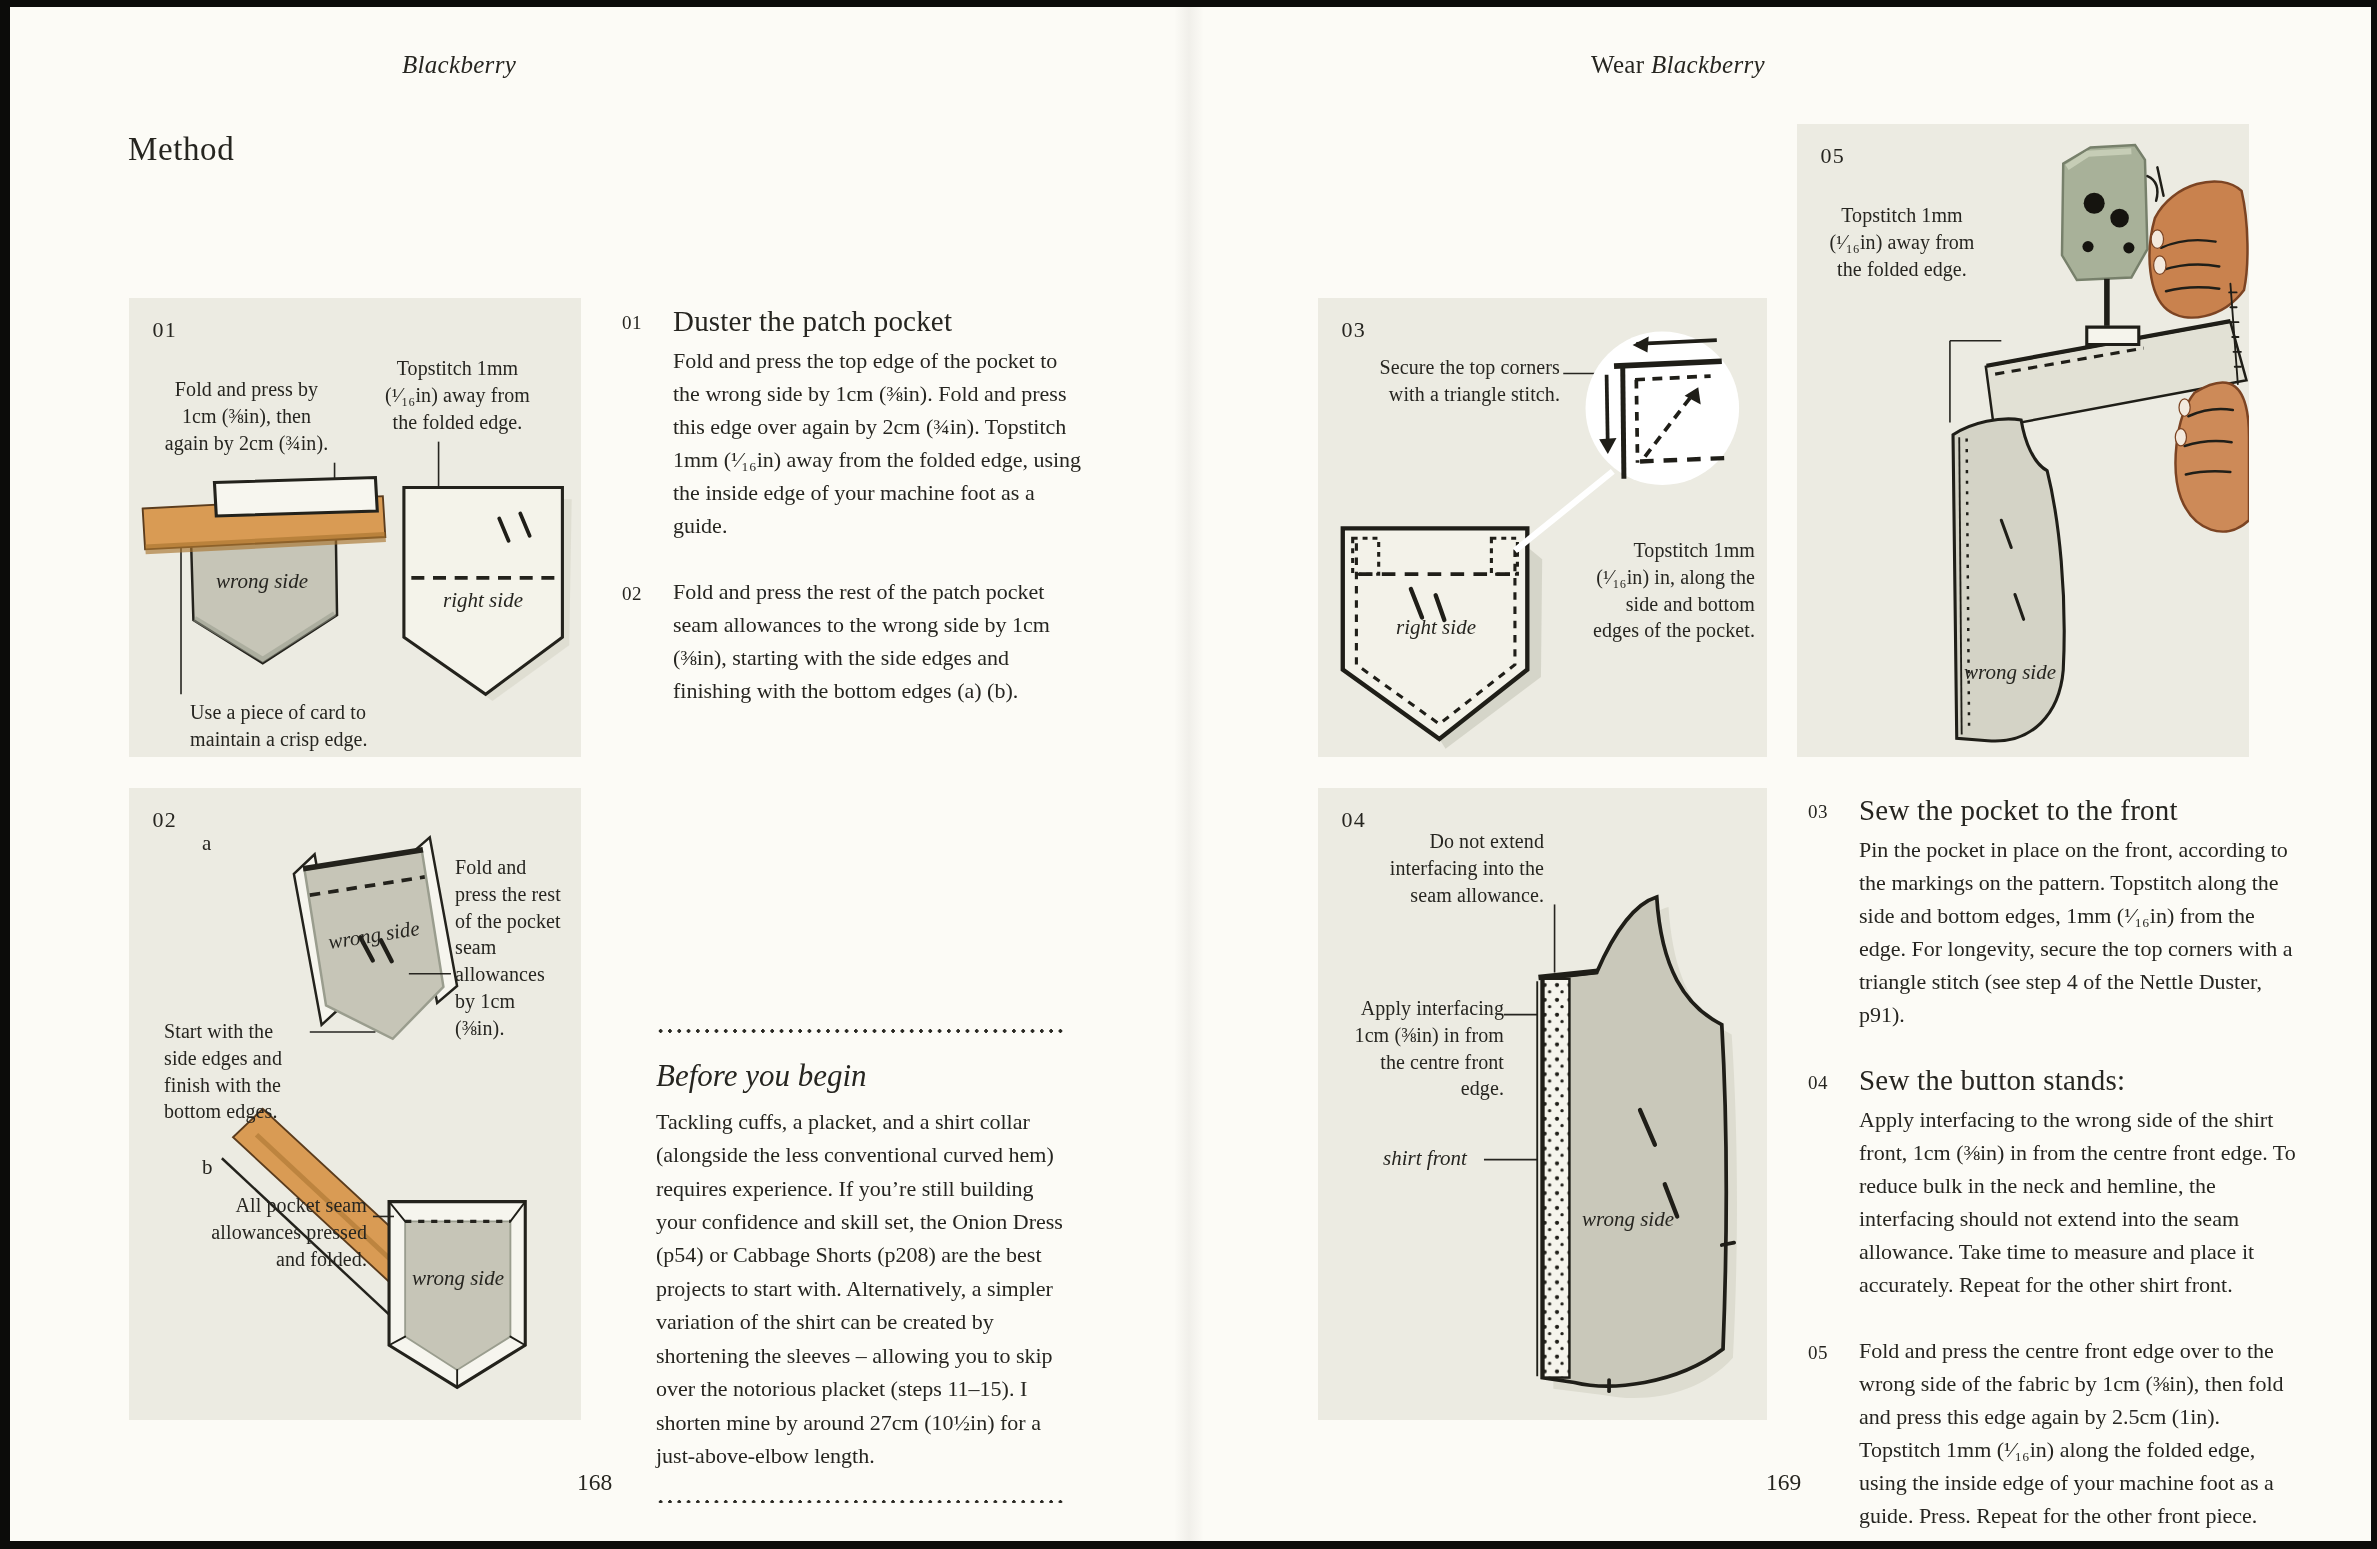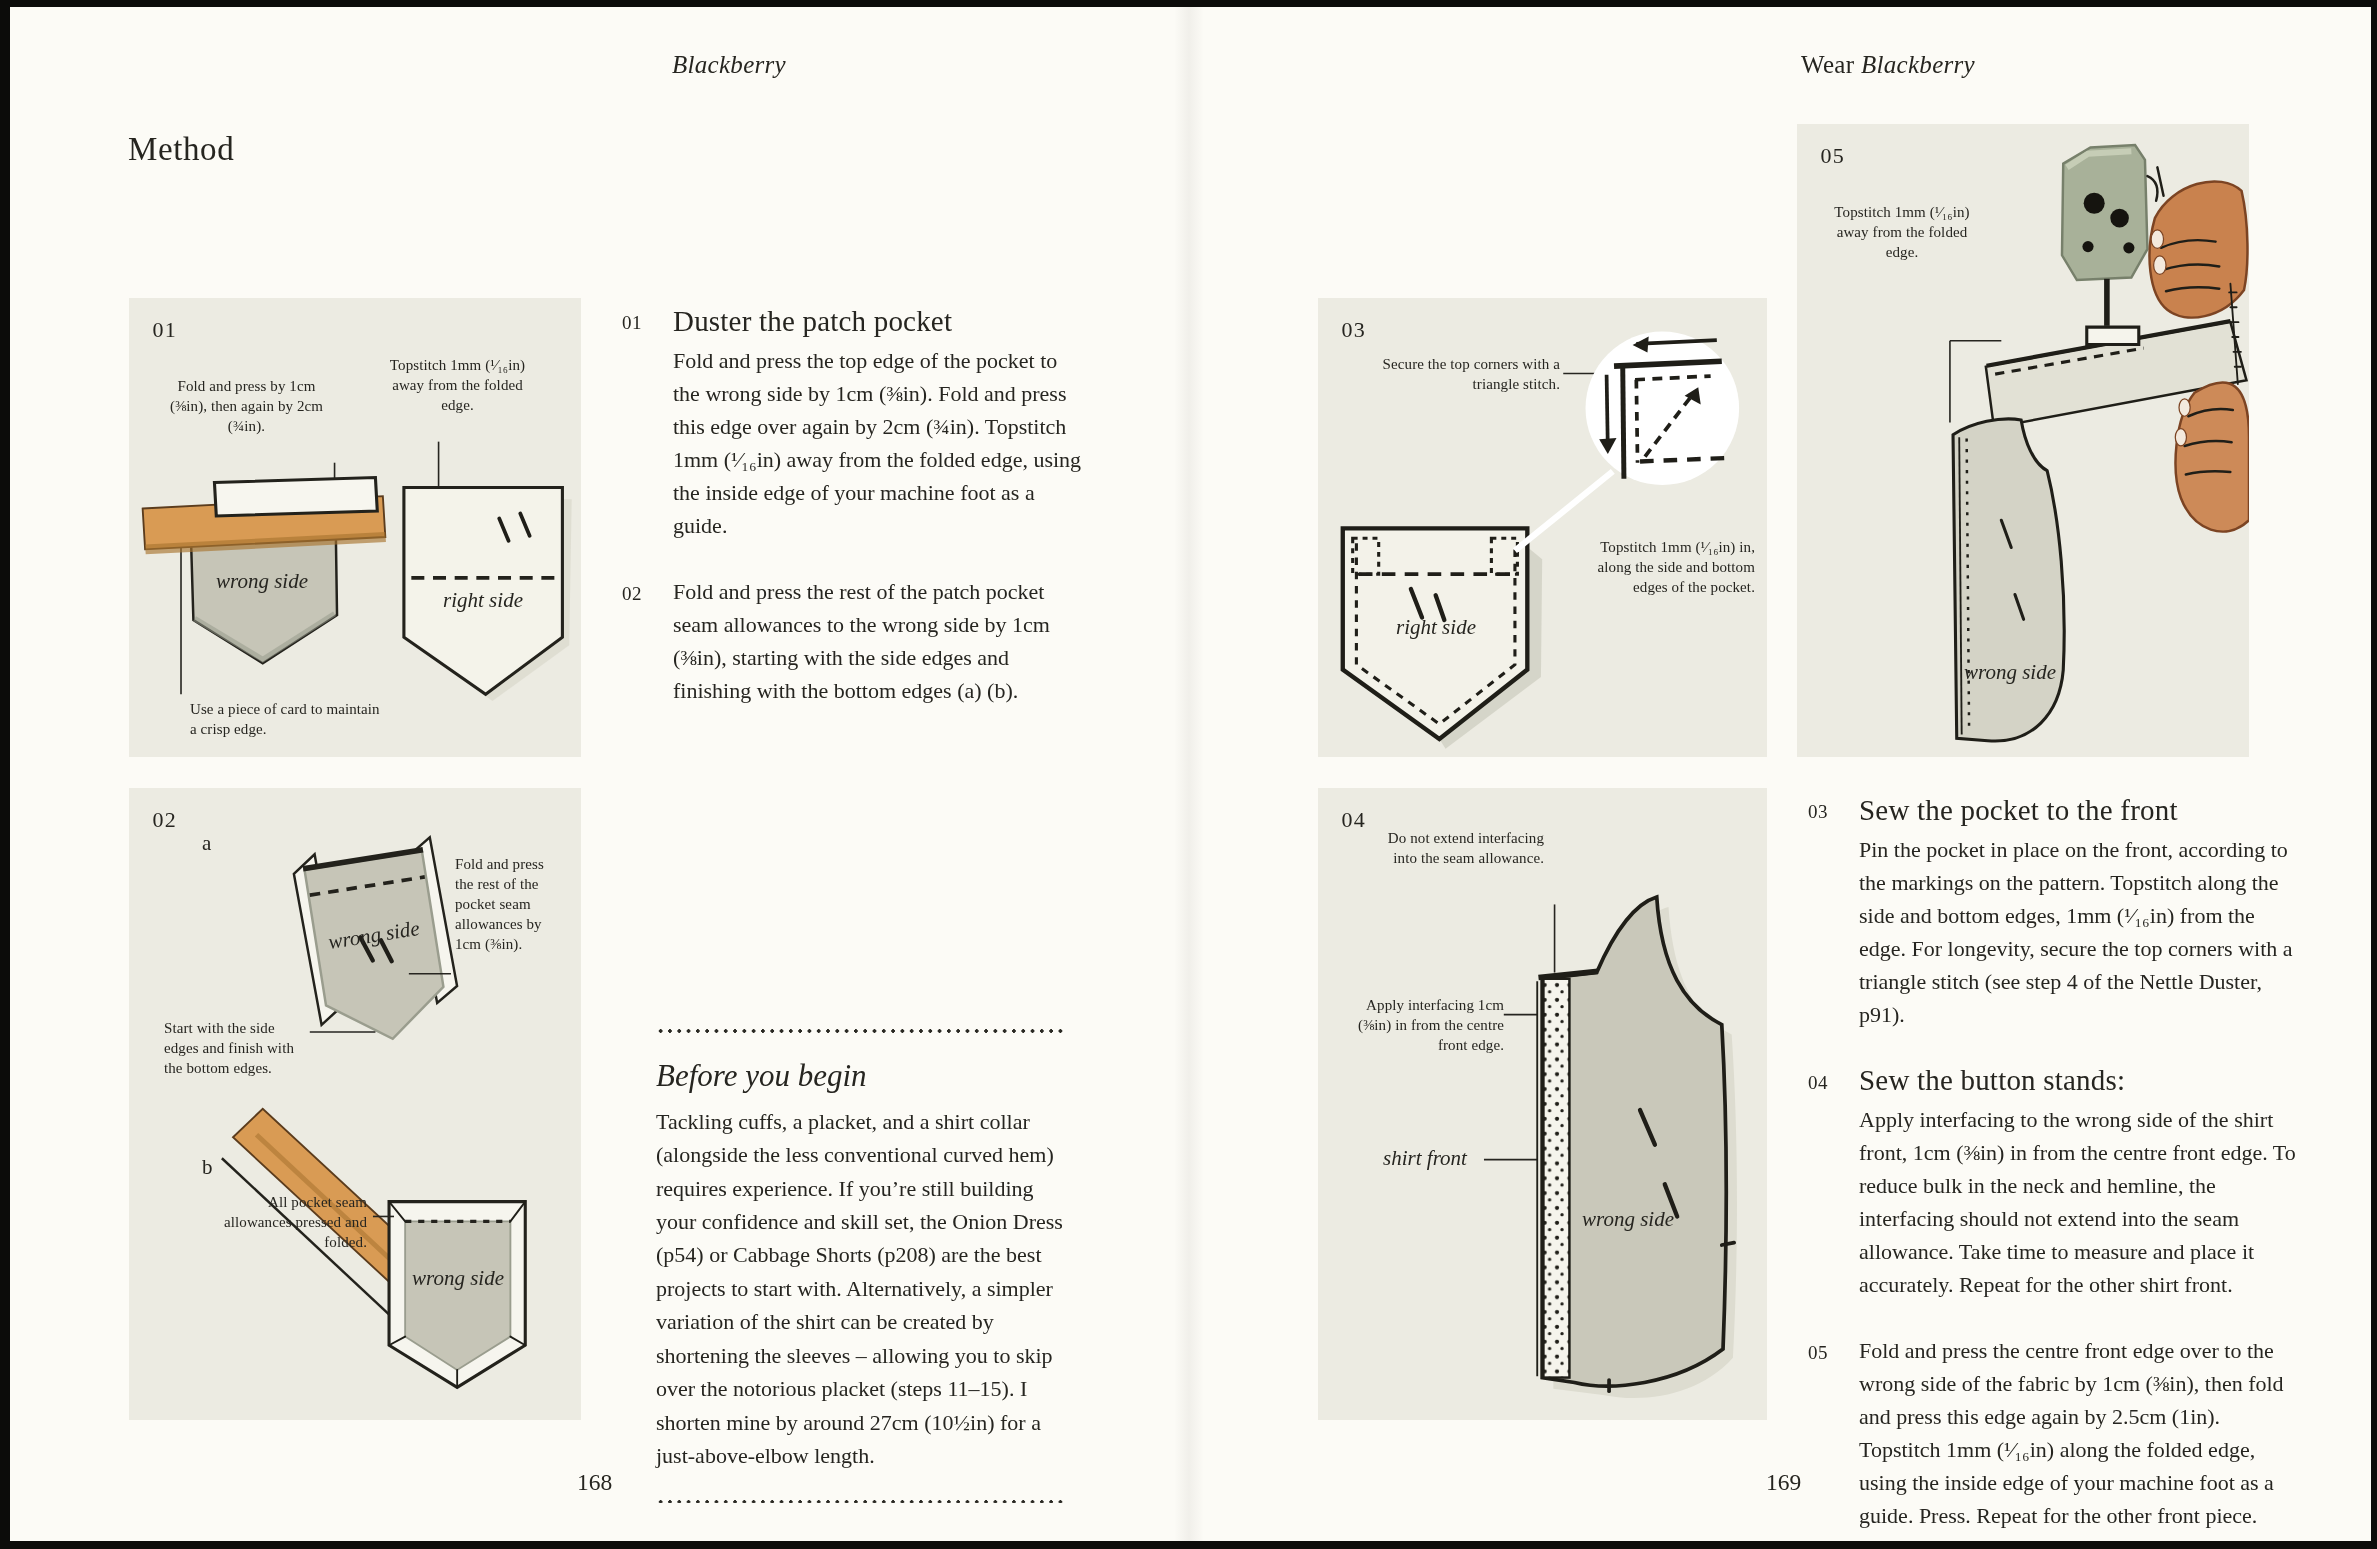--- a/index.html
+++ b/index.html
@@ -2,30 +2,30 @@
 <html style="font-size:10px"><head>
 <meta charset="utf-8">
 <style>
   html,body{margin:0;padding:0;background:#0c0c0a;}
   .spread{position:relative;width:2377px;height:1550px;background:#0c0c0a;overflow:hidden;
           font-family:"Liberation Serif",serif;color:#262520;}
   .paper{position:absolute;left:10px;top:7.4px;right:6.2px;bottom:8.7px;background:#fcfbf6;}
   .gutter{position:absolute;left:1174px;top:7.4px;bottom:8.7px;width:30px;
           background:linear-gradient(90deg,rgba(0,0,0,0) 0%,rgba(60,55,45,.06) 50%,rgba(0,0,0,0) 100%);}
 
-  .running-head{position:absolute;top:51px;width:384px;text-align:right;font-size:25px;letter-spacing:0.3px;}
+  .running-head{position:absolute;top:51px;width:384px;text-align:left;font-size:25px;letter-spacing:0.3px;}
   .it{font-style:italic;}
   .page-title{position:absolute;left:112px;top:115px;font-size:33px;font-weight:400;margin:16px;letter-spacing:0.6px;}
 
   .panel{position:absolute;background:#ecebe2;}
   .panel svg{position:absolute;inset:0;}
   .panel-num{position:absolute;left:23.5px;top:18.6px;font-size:22px;letter-spacing:1.2px;}
   .fig-letter{position:absolute;font-size:21px;}
 
-  .lbl{position:absolute;font-size:15px;line-height:1.34;letter-spacing:0.1px;}
+  .lbl{position:absolute;font-size:20px;line-height:1.34;letter-spacing:0.1px;}
   .lbl.c{text-align:center;} .lbl.r{text-align:right;}
   .fab{position:absolute;font-size:21px;font-style:italic;text-align:center;}
 
   .steps{position:absolute;}
   .step{display:grid;grid-template-columns:51px 1fr;margin-bottom:33px;}
   .step-num{font-size:19px;letter-spacing:0.6px;padding-top:7.4px;}
   .step-heading{font-size:29px;font-weight:400;margin:0 0 6.2px 0;letter-spacing:0.2px;}
   .step-body{font-size:22px;line-height:1.5;margin:0;}
 
   .before{position:absolute;left:656px;top:1029px;width:409px;}

